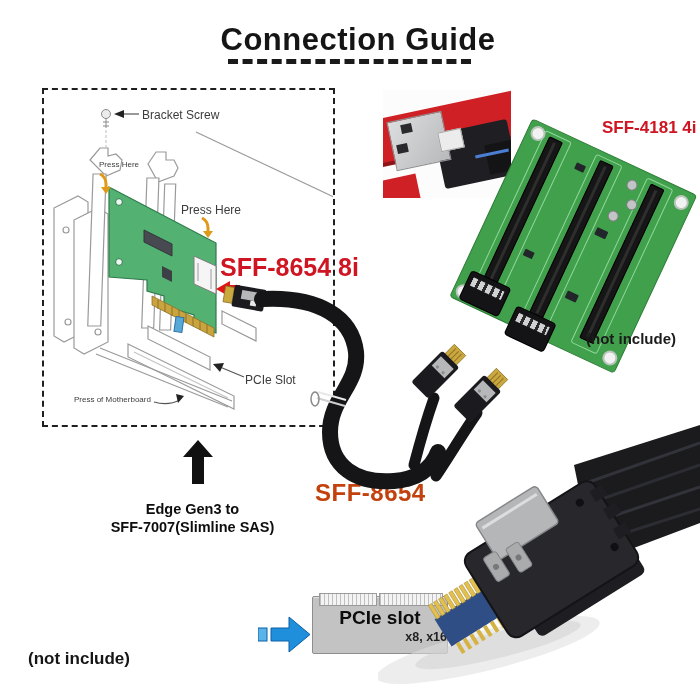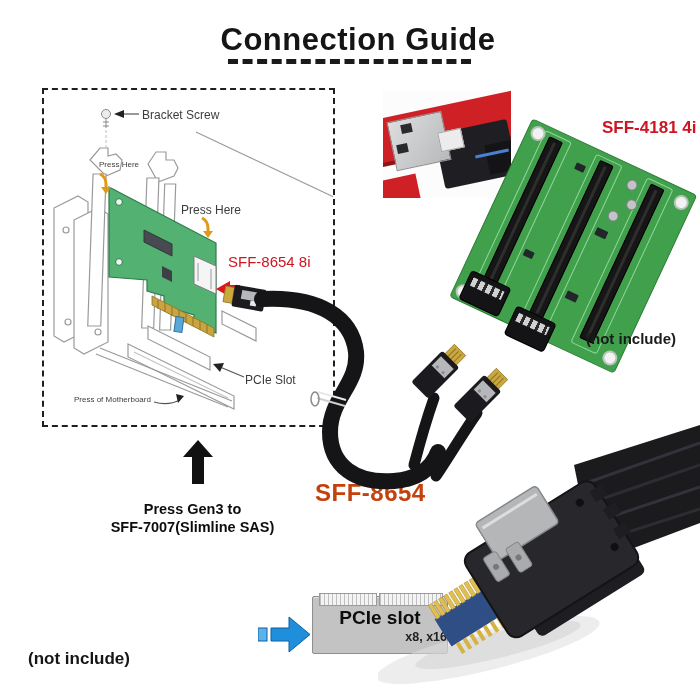--- a/index.html
+++ b/index.html
@@ -7,21 +7,21 @@
          font-family:"Liberation Sans",sans-serif;color:#111;}
   .abs{position:absolute;}
   
   .title{top:22px;left:16px;right:0;text-align:center;font-size:31px;font-weight:700;
          letter-spacing:.5px;color:#151515;}
   .title-underline{top:59px;left:228px;width:243px;height:0;border-bottom:5px dashed #1a1a1a;}
   
   .install-box{left:42px;top:88px;width:289px;height:335px;border:2.5px dashed #1f1f1f;}
   .install-box svg{position:absolute;left:0;top:0;}
   .dlabel{position:absolute;font-size:12px;color:#3c3c3c;white-space:nowrap;}
-  .port-label{left:228px;top:253px;font-size:15px;font-weight:400;color:var(--accent-red,#d01522);white-space:nowrap;}
+  .port-label{left:220px;top:253px;font-size:25px;font-weight:700;color:var(--accent-red,#d01522);white-space:nowrap;}
   
   .photo-tile{left:383px;top:90px;width:128px;height:108px;overflow:hidden;background:#fcfcfc;}
   .photo-tile .p{position:absolute;}
   .bp-label{left:602px;top:118px;font-size:17px;font-weight:700;color:var(--accent-red,#d01522);white-space:nowrap;}
   .note-right{left:586px;top:330px;font-size:15px;font-weight:700;color:#1b1b1b;white-space:nowrap;}
   .backplane{left:450px;top:100px;width:180px;height:195px;transform:rotate(25deg);
              transform-origin:0 195px;background:#41a04c;border:1px solid #2c7c36;border-radius:4px;}
   .backplane .el{position:absolute;}
   .bslot{width:15px;height:170px;top:8px;background:#161616;border-radius:2px;box-shadow:inset 0 0 0 1px #000;}
   .bslot i{position:absolute;left:6px;top:4px;bottom:4px;width:3px;background:#2e2e2e;display:block;}
@@ -239,21 +239,21 @@
     </g>
   </svg>
 
   <div class="abs cable-label">SFF-8654</div>
 
   <svg class="abs" style="left:183px;top:440px;" width="30" height="44" viewBox="0 0 30 44">
     <polygon points="15,0 30,17 21,17 21,44 9,44 9,17 0,17" fill="#111"></polygon>
   </svg>
 
   <div class="abs caption">
-    <div>Press Gen3 to</div>
+    <div>Edge Gen3 to</div>
     <div>SFF-7007(Slimline SAS)</div>
   </div>
 
   <div class="abs raid">
     
     
     
   </div>
   <div class="abs note-left">(not include)</div>
 

